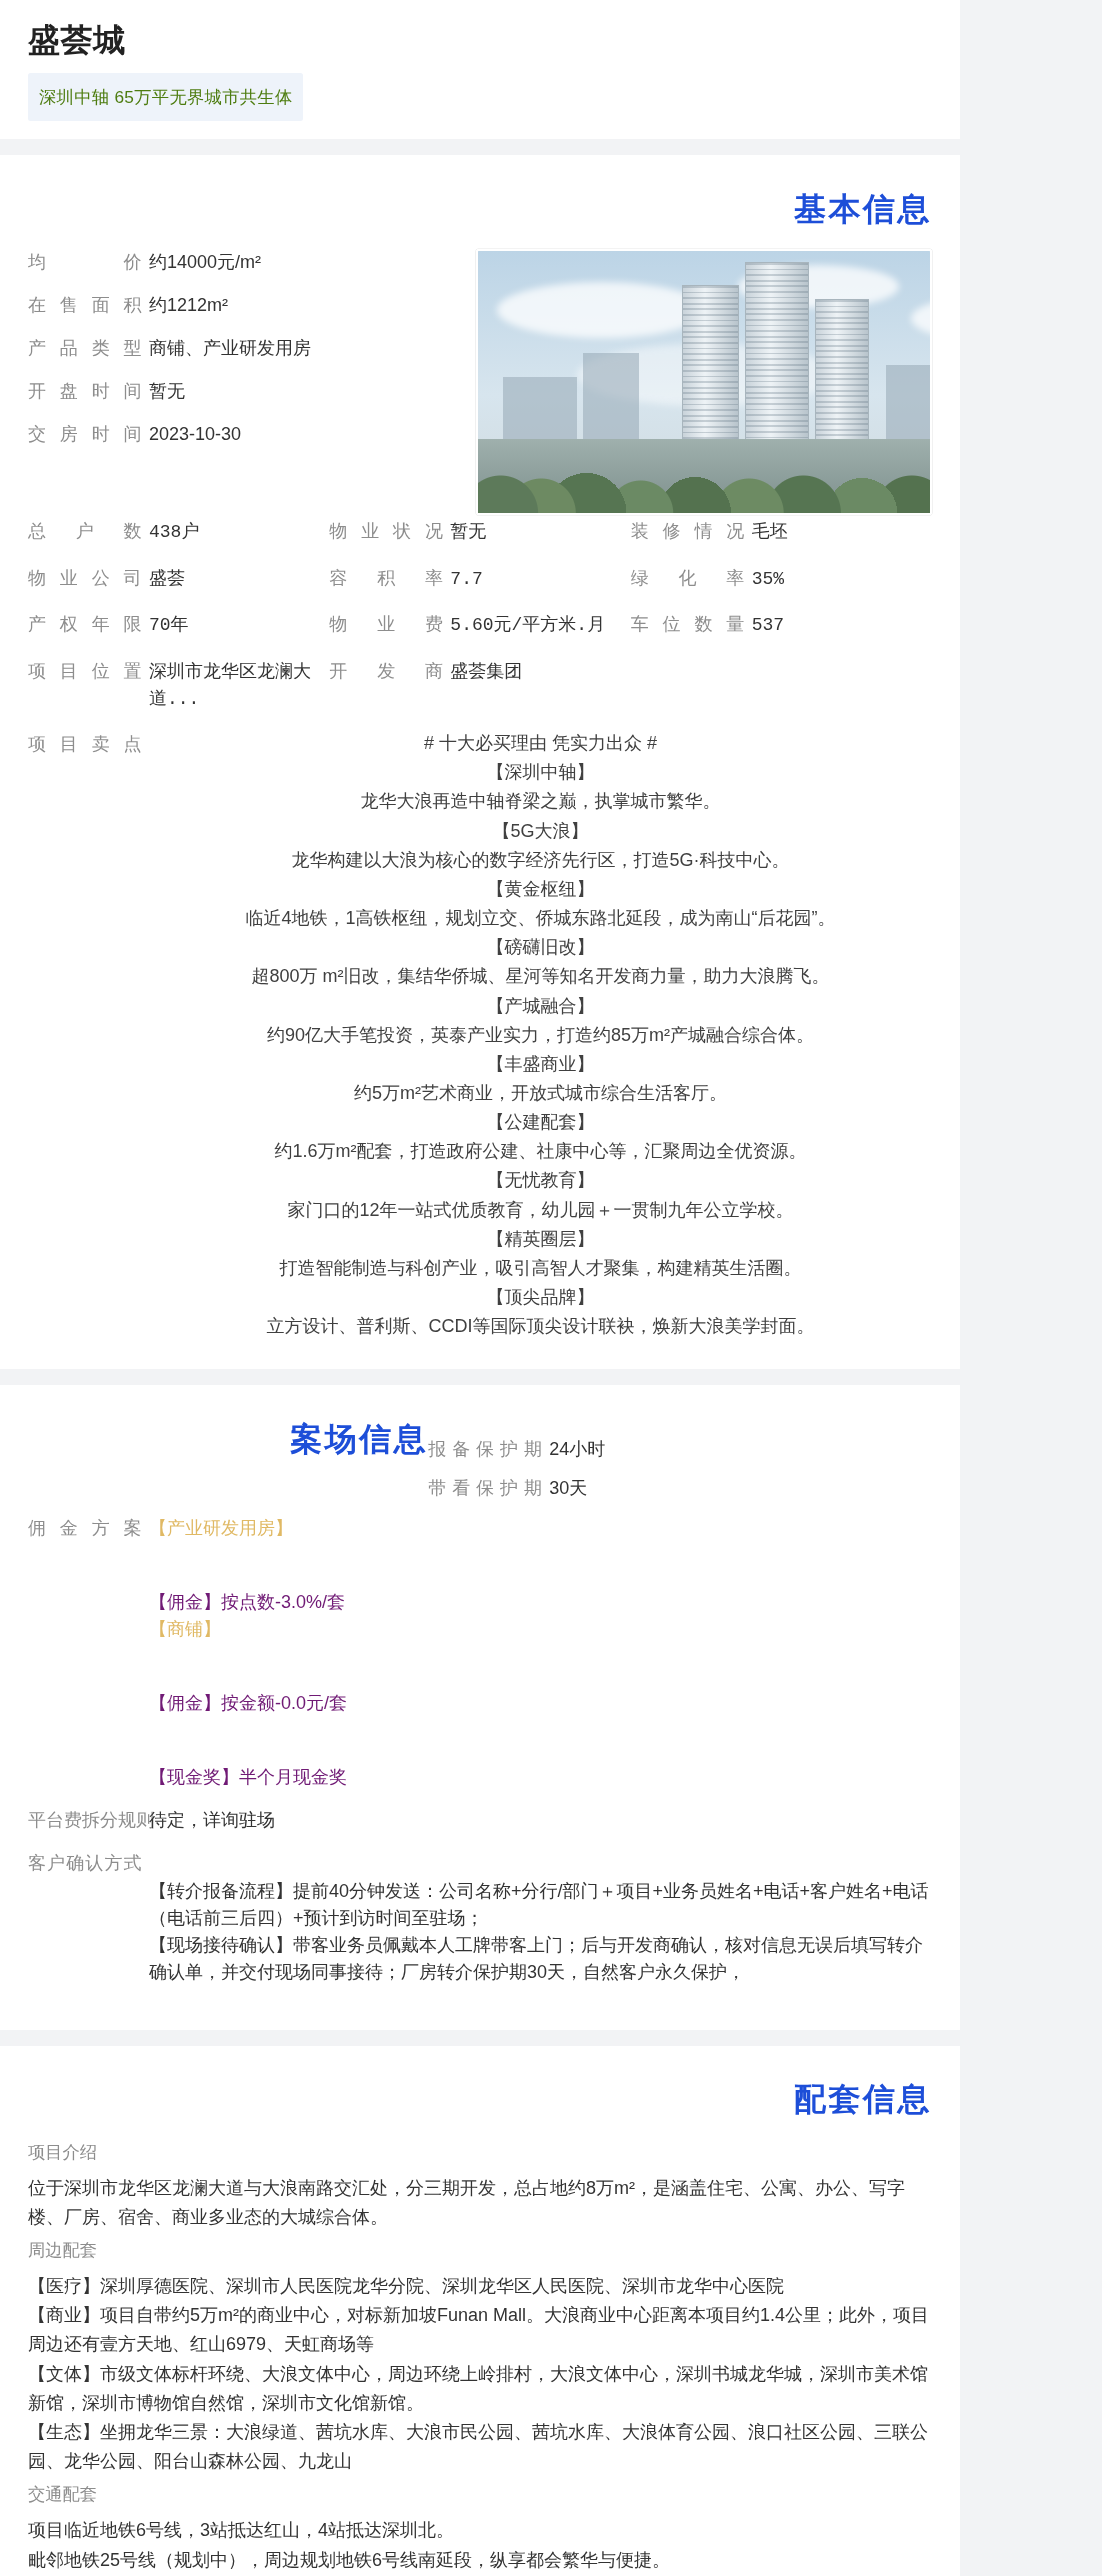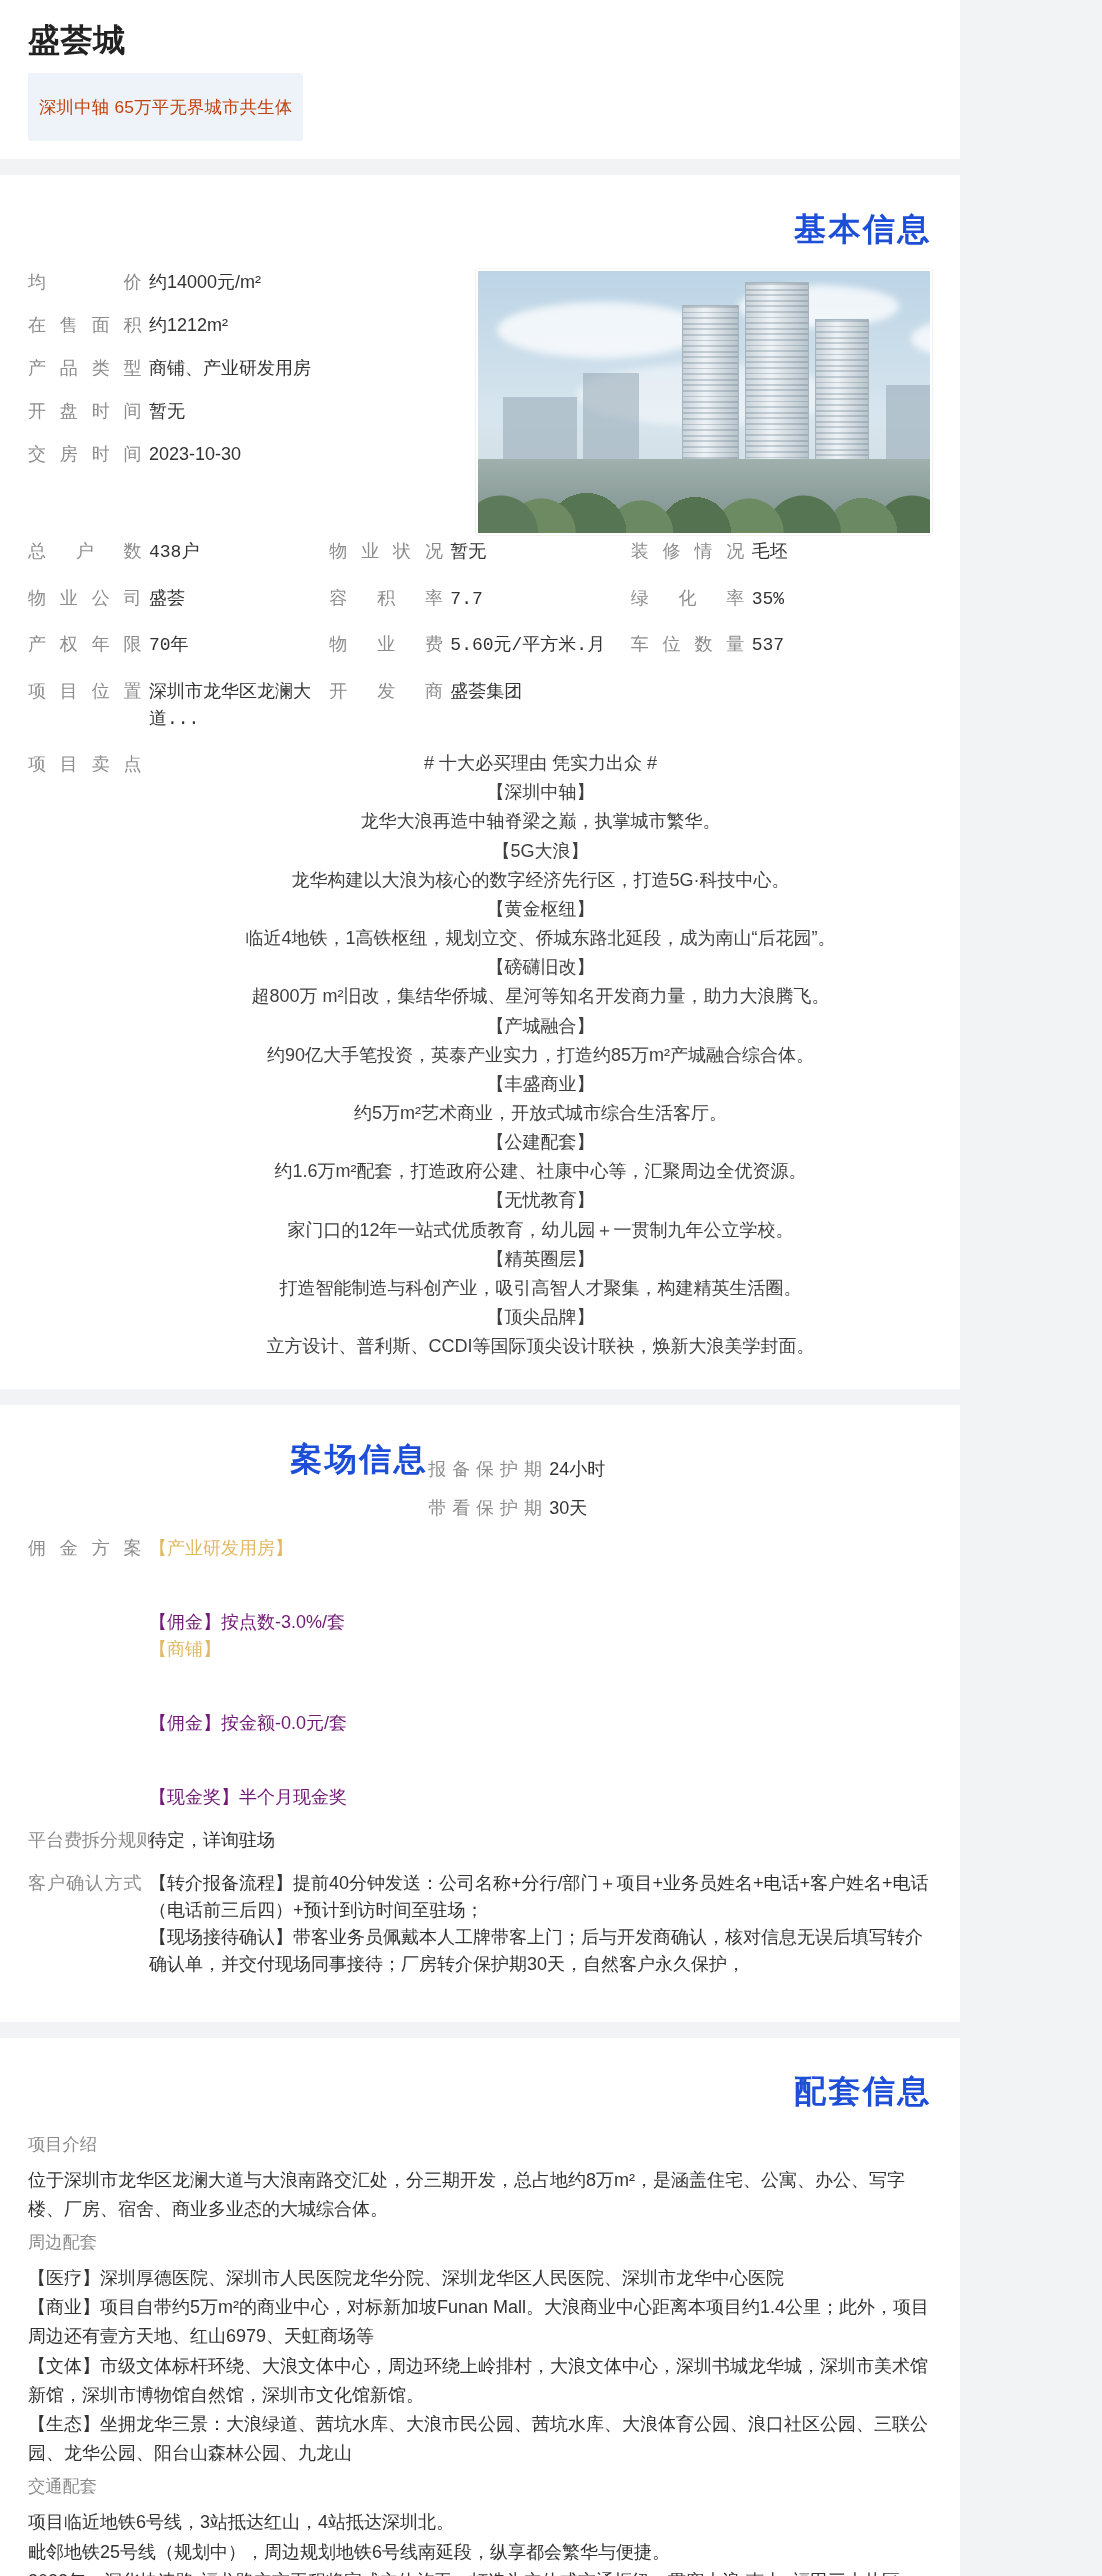--- a/index.html
+++ b/index.html
@@ -22,23 +22,23 @@
     font-size: 32px;
     font-weight: bold;
     color: #222;
     letter-spacing: 0.6px;
     line-height: 1.2;
   }
   .header-sub {
     margin-top: 13.6px;
     display: inline-block;
     background: #eef3fa;
-    color: #c2410c;
+    color: #4d7c0f;
     font-size: 17.3px;
-    padding: 22px 11px;
+    padding: 12px 11px;
     border-radius: 2.5px;
     letter-spacing: 0.3px;
   }
 
   .gap { height: 16px; background: #f2f3f5; }
 
   
   .card {
     background: #ffffff;
     padding: 18.5px 28px 28px 28px;
@@ -401,21 +401,21 @@
       </div>
     </div>
 
     <div class="row">
       <div class="lbl">平台费拆分规则</div>
       <div class="val">待定，详询驻场</div>
     </div>
 
     <div class="row">
       <div class="lbl">客户确认方式</div>
-      <div class="val" style="white-space: pre-line;">【转介报备流程】提前40分钟发送：公司名称+分行/部门＋项目+业务员姓名+电话+客户姓名+电话（电话前三后四）+预计到访时间至驻场；
+      <div class="val" style="white-space: pre-line; margin-top: 28px;">【转介报备流程】提前40分钟发送：公司名称+分行/部门＋项目+业务员姓名+电话+客户姓名+电话（电话前三后四）+预计到访时间至驻场；
 【现场接待确认】带客业务员佩戴本人工牌带客上门；后与开发商确认，核对信息无误后填写转介确认单，并交付现场同事接待；厂房转介保护期30天，自然客户永久保护，</div>
     </div>
   </div>
 
   <div class="gap"></div>
 
   <div class="card">
     <div class="section-title">配套信息</div>
 
     <div>

